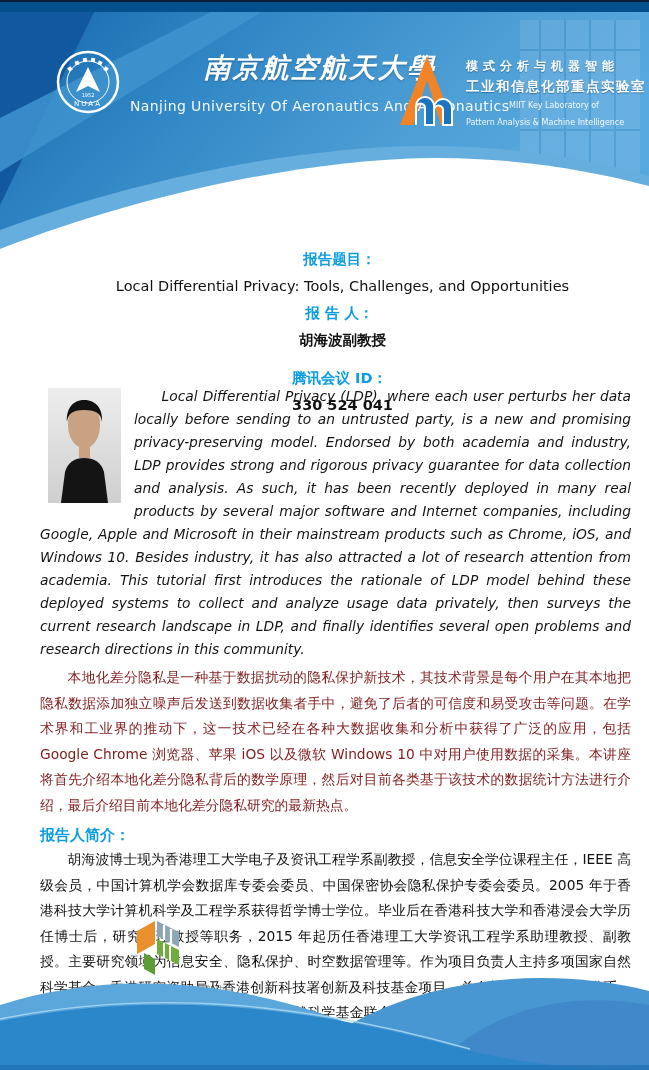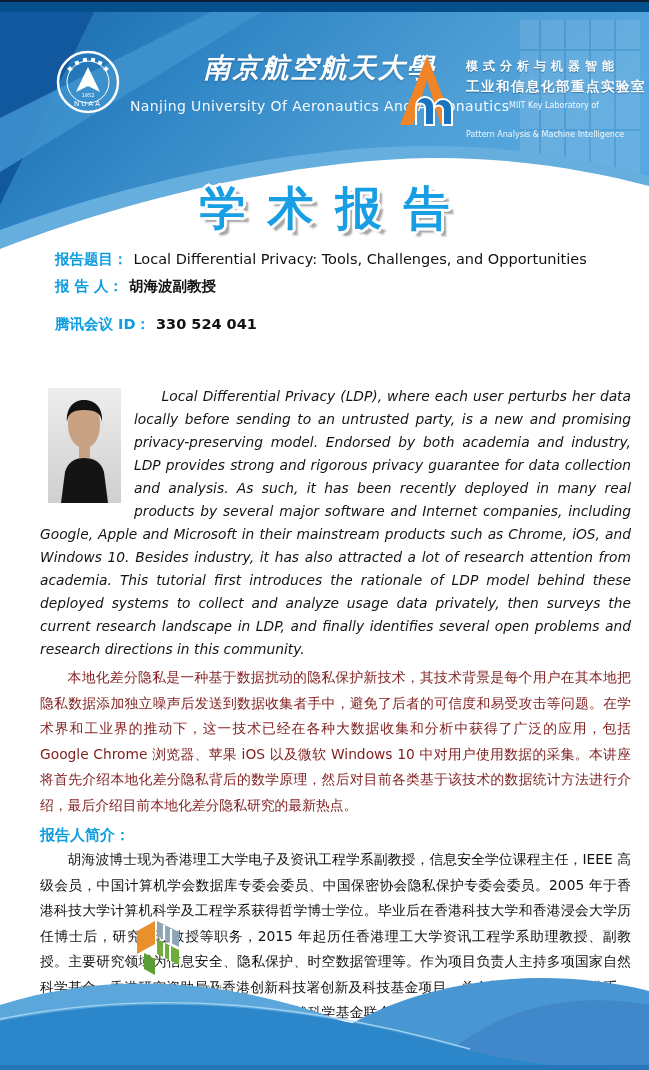--- a/index.html
+++ b/index.html
@@ -18,34 +18,34 @@
     font-size:27px;font-weight:bold;font-style:italic;letter-spacing:2px;
     text-shadow:0 1px 2px rgba(0,40,80,.35);
     text-align:center;
   }
   .uni-name-en{font-size:14px;letter-spacing:.4px;margin-top:12px;opacity:.95;}
   .lab-block{position:absolute;top:54px;left:396px;display:flex;align-items:flex-start;}
   .lab-text{margin-left:8px;color:#fff;padding-top:4px;}
   .lab-zh1{font-size:12px;font-weight:bold;letter-spacing:5px;text-shadow:0 1px 1px rgba(0,40,80,.4);}
   .lab-zh2{font-size:13.5px;font-weight:bold;letter-spacing:1.5px;margin-top:3px;text-shadow:0 1px 1px rgba(0,40,80,.4);}
   .lab-en1{font-size:8px;margin-top:5px;opacity:.92;margin-left:43px;}
-  .lab-en2{font-size:8px;margin-top:20px;opacity:.92;}
+  .lab-en2{font-size:8px;margin-top:8px;opacity:.92;}
   
   .poster-title{
     position:absolute;top:178px;left:0;width:100%;text-align:center;
     font-size:46px;font-weight:bold;letter-spacing:22px;text-indent:22px;
     color:#189fe3;
     text-shadow:
       -2px -2px 0 #fff, 2px -2px 0 #fff, -2px 2px 0 #fff, 2px 2px 0 #fff,
       -3px 0 0 #fff, 3px 0 0 #fff, 0 -3px 0 #fff, 0 3px 0 #fff,
       5px 5px 2px rgba(90,90,90,.55);
   }
   
   .info{position:absolute;top:246px;left:55px;right:25px;font-size:14.5px;line-height:27px;}
-  .info-row{display:flex;align-items:center;}
+  .info-row{display:flex;align-items:center;flex-direction:column;}
   .lbl{color:#0b9de0;font-weight:bold;white-space:nowrap;}
   .val{color:#111;margin-left:6px;}
   .val-bold{font-weight:bold;}
   .topic-zh{font-weight:bold;margin-left:82px;line-height:28px;}
   .row-gap{margin-top:11px;}
   
   .body-text{position:absolute;top:385px;left:40px;right:18px;text-align:justify;}
   .speaker-photo{float:left;width:73px;height:115px;margin:3px 13px 4px 8px;display:block;}
   .abstract-en{font-size:13.8px;line-height:23px;text-indent:2em;margin:0;color:#141414;font-style:italic;}
   .abstract-zh{font-size:13.8px;line-height:25.5px;text-indent:2em;margin:4px 0 0 0;color:#7f1d1d;}
@@ -130,21 +130,20 @@
       <path d="M20,71 V52 a9,9 0 0 1 18,0 v2 a9,9 0 0 1 18,0 v17 h-9 v-15 a4.5,4.5 0 0 0 -9,0 v15 h-9 v-17 a4.5,4.5 0 0 0 -9,0 v17 Z" fill="#1b74c0" stroke="#ffffff" stroke-width="2"></path>
     </svg>
     <div class="lab-text">
       <div class="lab-zh1">模式分析与机器智能</div>
       <div class="lab-zh2">工业和信息化部重点实验室</div>
       <div class="lab-en1">MIIT Key Laboratory of</div>
       <div class="lab-en2">Pattern Analysis &amp; Machine Intelligence</div>
     </div>
   </div>
 
-  <div class="poster-title">学术报告</div>
 
   <div class="info">
     <div class="info-row">
       <span class="lbl">报告题目：</span>
       <span class="val">Local Differential Privacy: Tools, Challenges, and Opportunities</span>
     </div>
     <div class="info-row">
       <span class="lbl">报 告 人：</span>
       <span class="val val-bold">胡海波副教授</span>
     </div>

